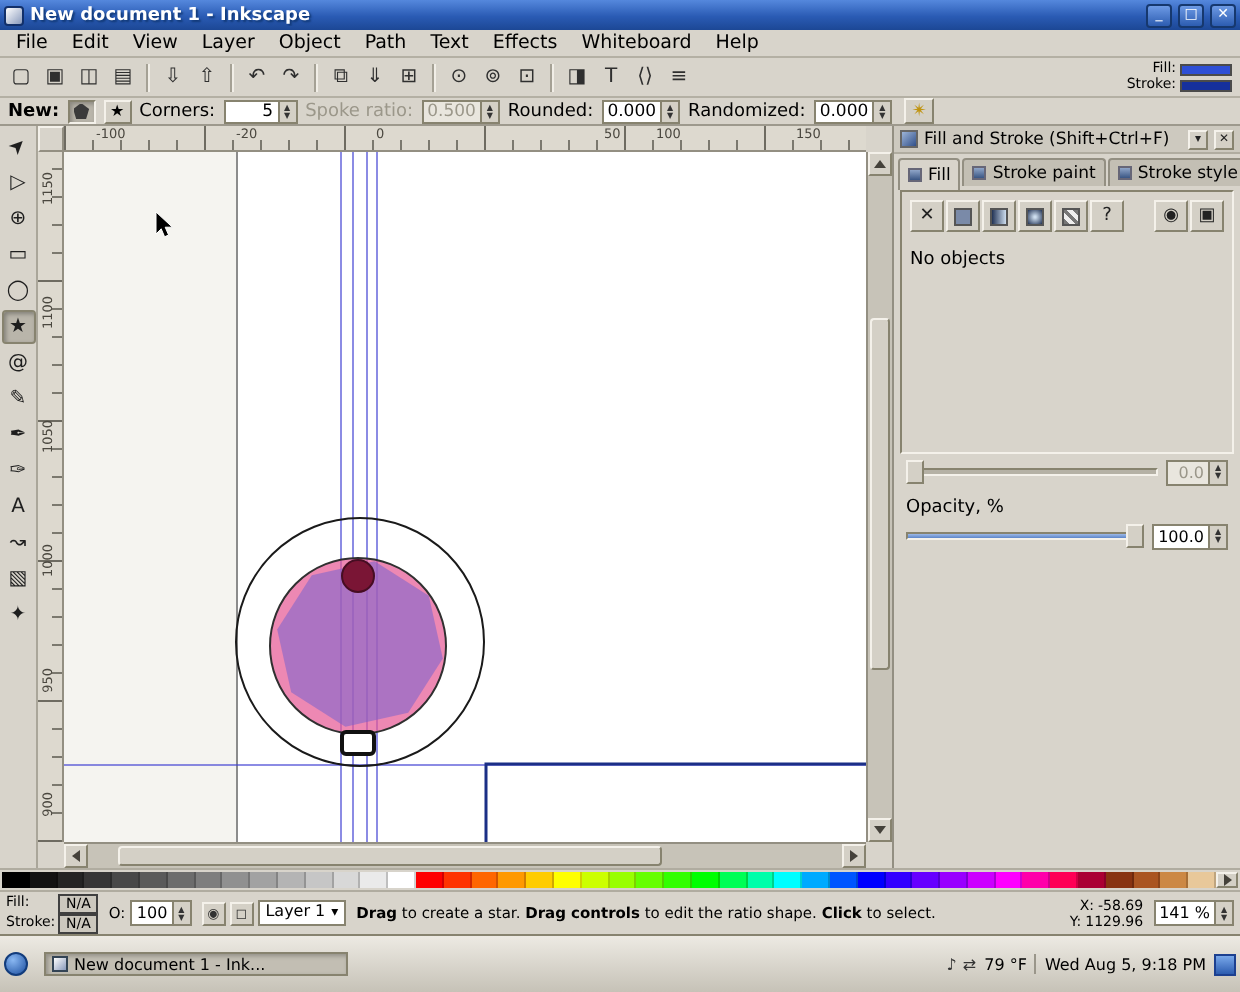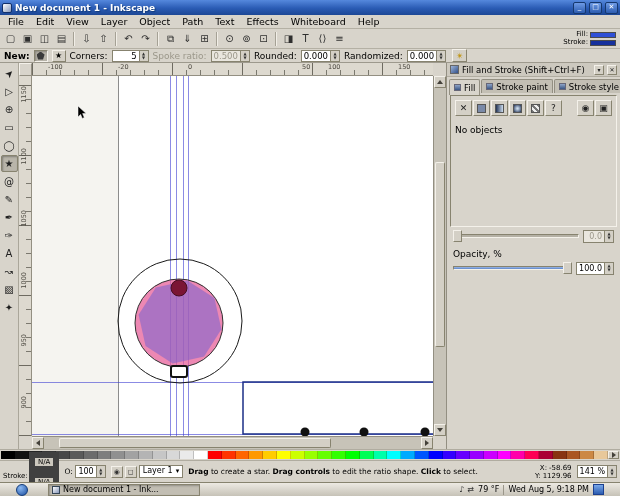--- a/index.html
+++ b/index.html
@@ -124,34 +124,34 @@
   
   .palette{height:11px;display:flex;align-items:stretch;border-top:1px solid #b0aca0;background:#d8d4cb;padding:1px}
   .swatch{flex:1;border-right:1px solid rgba(0,0,0,.18)}
   .pal-arrow{width:11px;flex:none;display:flex;align-items:center;justify-content:center}
 
   
   .statusbar{height:22px;display:flex;align-items:center;gap:5px;padding:0 3px;border-top:1px solid #b0aca0;font-size:8px}
   .fs-ind{display:flex;flex-direction:column;justify-content:center;font-size:7px;line-height:9px}
   .fs-ind .row{display:flex;gap:2px}
   .fs-ind .row .lab{width:24px}
-  .na-box{background:#ccc8be;border:6px solid #404040;padding:0 3px;line-height:8px}
+  .na-box{background:#ccc8be;border:1px solid #404040;padding:0 3px;line-height:8px}
   .o-wrap{display:flex;align-items:center;gap:2px;font-size:7.5px}
   .spin.sm{height:13px}
   .spin.sm .val{min-width:20px;font-size:8px}
   .mini-btn{width:12px;height:12px;font-size:7px;display:flex;align-items:center;justify-content:center;color:#333}
   .layer-combo{display:flex;gap:3px;height:13px;padding:0 3px;background:#fff;border:1px solid #87836f;font-size:8px;white-space:nowrap}
   .layer-combo .combo-arrow::after{content:"▾";font-size:7px}
   .status-msg{flex:1;font-size:7.5px;white-space:nowrap;overflow:hidden;text-overflow:ellipsis}
   .status-msg b{font-weight:bold}
   .coords{display:flex;flex-direction:column;font-size:7px;line-height:8px;text-align:right;white-space:nowrap}
   .coords .cr{display:flex;gap:2px;justify-content:flex-end}
 
   
-  .taskbar{height:14px;display:flex;align-items:center;gap:20px;padding:0 16px;font-size:8px;
+  .taskbar{height:29px;display:flex;align-items:center;gap:8px;padding:0 2px;font-size:8px;
     background:linear-gradient(#edeae3,#c6c2b7);border-top:1px solid #87836f}
   .start-btn{width:12px;height:12px;border-radius:50%;border:1px solid #123c7c;
     background:radial-gradient(circle at 35% 30%,#8ab8f2,#1c4fa0)}
   .task-btn{display:flex;align-items:center;gap:3px;width:152px;height:12px;padding:0 3px;font-size:8px;
     background:#c2beb3;border:1px solid #87836f;box-shadow:inset 1px 1px 2px rgba(0,0,0,.25);
     white-space:nowrap;overflow:hidden}
   .task-icon{width:8px;height:8px;border:1px solid #345;background:linear-gradient(135deg,#fff,#8899bb)}
   .tray{margin-left:auto;display:flex;align-items:center;gap:4px;white-space:nowrap}
   .tray-icon{font-size:8px;color:#333}
   .tray-sep{width:1px;height:10px;background:#9a968a}

